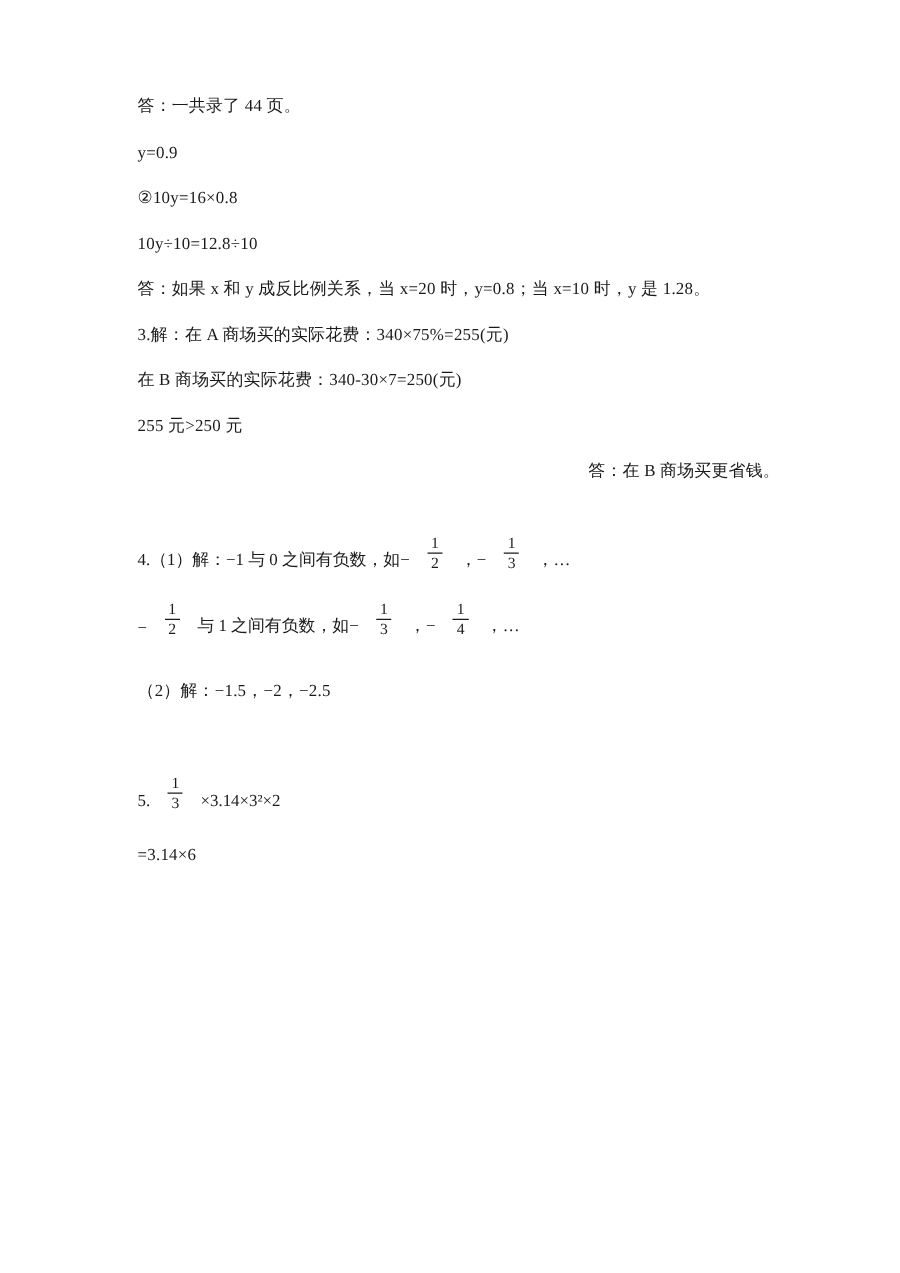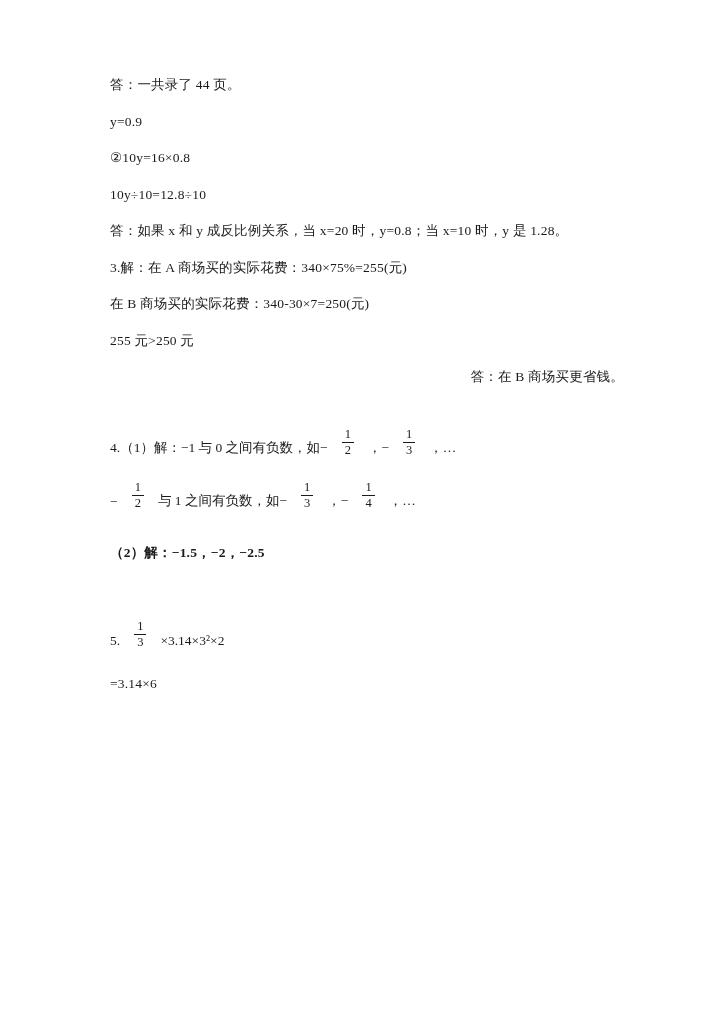--- a/index.html
+++ b/index.html
@@ -103,21 +103,21 @@
       <span class="den">3</span>
     </span>
     <span class="seg">，−</span>
     <span class="frac">
       <span class="num">1</span>
       <span class="den">4</span>
     </span>
     <span class="seg">，…</span>
   </div>
 
-  <p class="line" style="margin-bottom:60px;font-weight:bold;">（2）解：−1.5，−2，−2.5</p>
+  <p class="line" style="margin-bottom:60px;">（2）解：−1.5，−2，−2.5</p>
 
   <div class="frac-line" style="margin-bottom:28px;">
     <span class="seg">5.</span>
     <span class="frac">
       <span class="num">1</span>
       <span class="den">3</span>
     </span>
     <span class="seg">×3.14×3²×2</span>
   </div>
 

